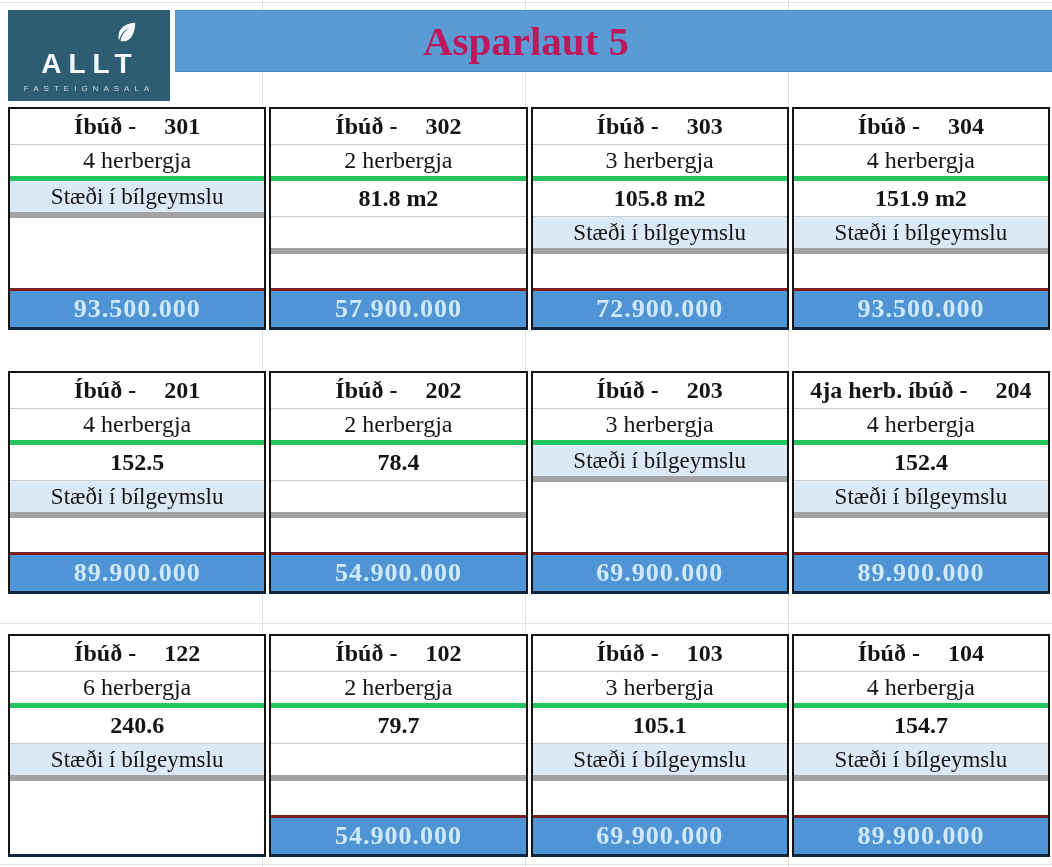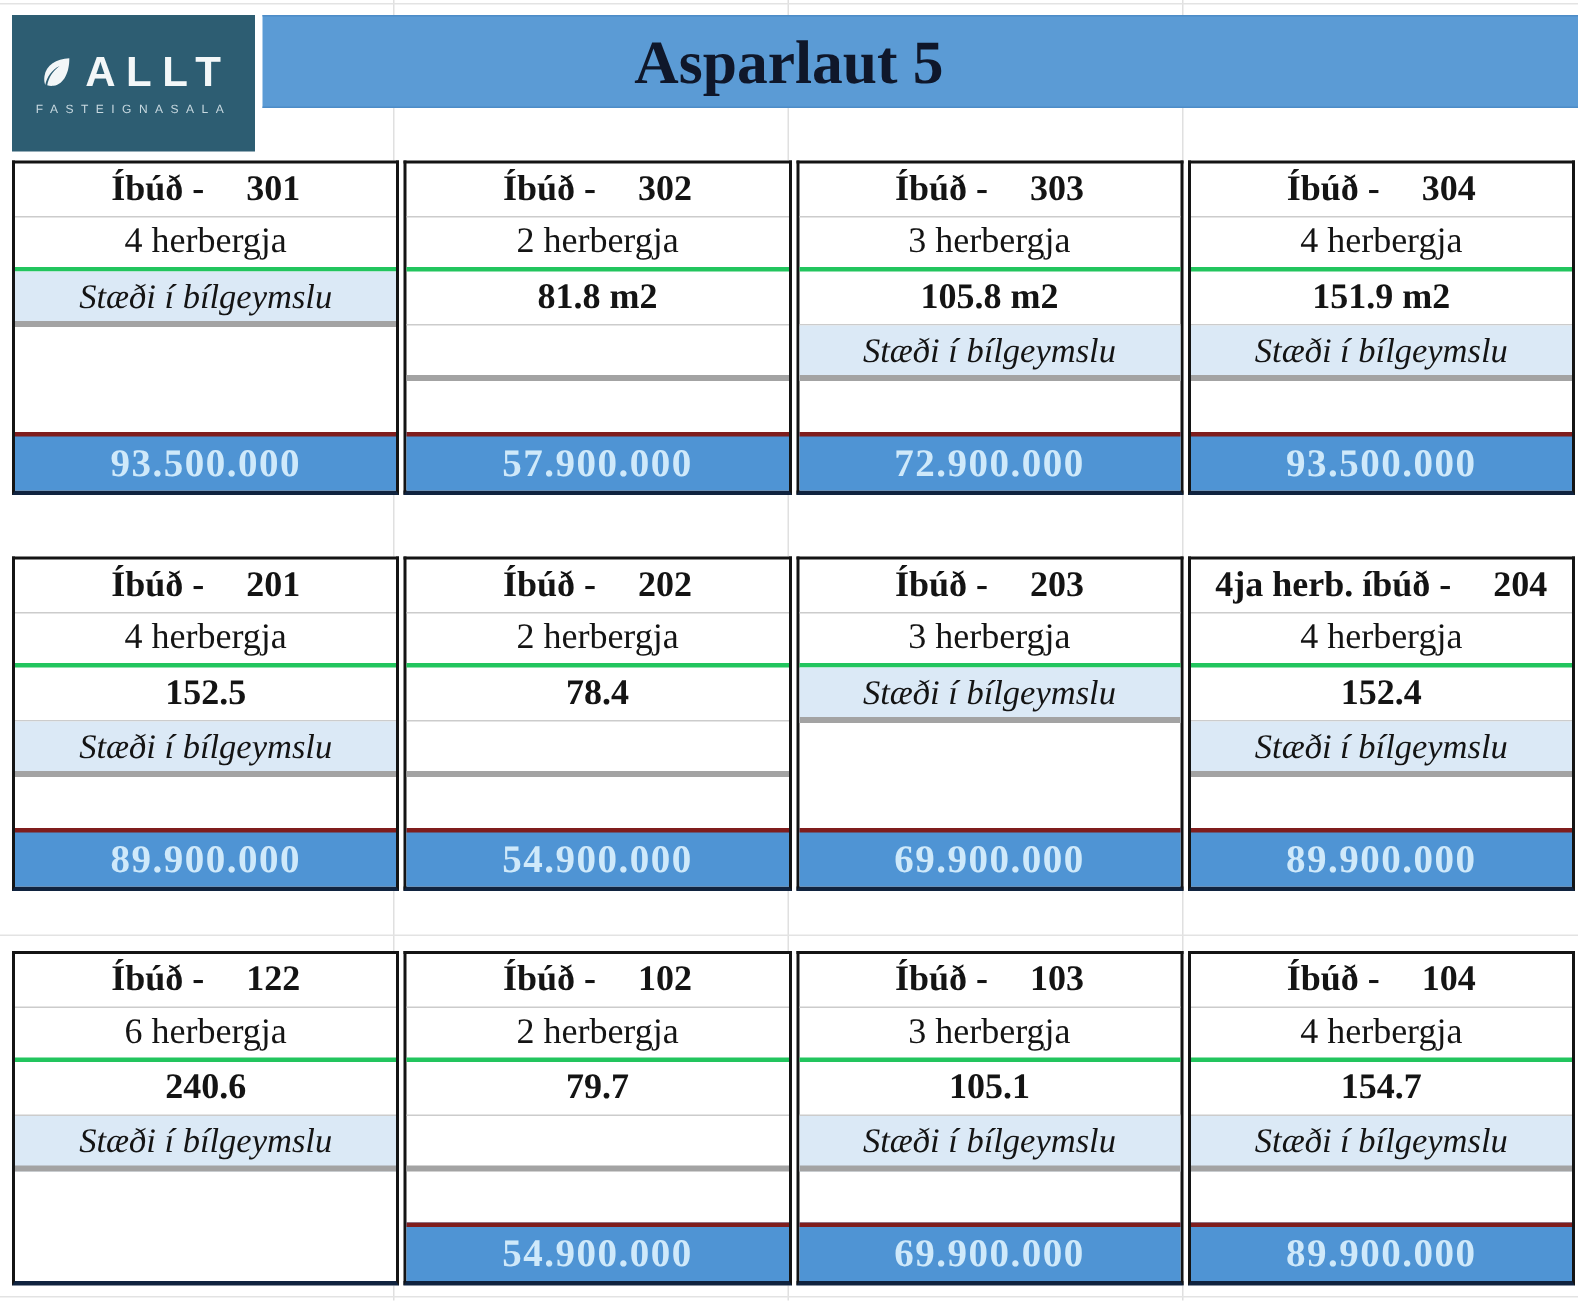--- a/index.html
+++ b/index.html
@@ -16,41 +16,41 @@
   
   .vline { position:absolute; top:0; bottom:0; width:1px; background:#e0e0e0; z-index:0; }
   .hline { position:absolute; left:0; right:0; height:1px; background:#e3e3e3; z-index:0; }
 
   
   .logo {
     position:absolute; left:8px; top:10px; width:162px; height:91px;
     background:var(--logo-teal,#2d5d72); z-index:3;
     display:flex; flex-direction:column; align-items:center; justify-content:center;
   }
-  .logo-main { display:flex; align-items:center; gap:5px; }
+  .logo-main { display:flex; align-items:flex-end; gap:5px;flex-direction:column; }
   .logo-word {
     font-family:"Liberation Sans", sans-serif; font-weight:bold;
     font-size:28px; letter-spacing:7px; color:#f3f7f8; line-height:1;
     margin-left:2px;
   }
   .logo-sub {
     font-family:"Liberation Sans", sans-serif; font-size:8px; letter-spacing:5px;
     color:#c8d9e0; margin-top:7px; line-height:1;
   }
 
   
   .header-bar {
     position:absolute; left:175px; right:0; top:10px; height:62px;
     background:var(--header-blue,#5b9bd5); z-index:1;
     border-top:1px solid #4d8cc7; border-bottom:1px solid #4d8cc7;
   }
   .header-title {
     position:absolute; left:0; right:0; top:10px; height:62px; z-index:2;
     display:flex; align-items:center; justify-content:center;
-    font-weight:bold; font-size:41px; color:#0f172a;
+    font-weight:bold; font-size:41px; color:#be185d;
   }
 
   
   .floor {
     position:absolute; left:8px; right:2px; height:223px; z-index:2;
     display:grid; grid-template-columns:repeat(4,1fr); column-gap:3px;
   }
   .floor[data-floor="0"] { top:107px; }
   .floor[data-floor="1"] { top:371px; }
   .floor[data-floor="2"] { top:634px; }
@@ -60,23 +60,23 @@
     border:2px solid #141414;
     border-bottom:3px solid #10233f;
     display:flex; flex-direction:column;
     height:223px;
   }
   .row { display:flex; align-items:center; justify-content:center; flex:0 0 auto; }
   .title-row {
     height:36px; border-bottom:1px solid #cccccc;
     font-weight:bold; font-size:24px; gap:28px; white-space:nowrap;
   }
-  .rooms-row { height:36px; border-bottom:3px solid #22c55e; font-size:24px; }
+  .rooms-row { height:36px; border-bottom:5px solid #22c55e; font-size:24px; }
   .size-row  { height:36px; border-bottom:1px solid #cccccc; font-size:24px; font-weight:bold; }
-  .parking-row { height:37px; border-bottom:4px solid #a3a3a3; font-size:23px;font-style:italic; }
+  .parking-row { height:37px; border-bottom:6px solid #a3a3a3; font-size:23px; }
   .parking-row.has-parking { background:var(--parking-bg,#dbe9f6); }
   .spacer-row { flex:1 1 auto; }
   .price-row {
     height:39px; flex:0 0 39px;
     border-top:3px solid #7f1d1d;
     background:var(--price-blue,#4f94d4);
     color:var(--price-text,#cfe9fa);
     font-weight:bold; font-size:26px; letter-spacing:1px;
   }
 </style>

